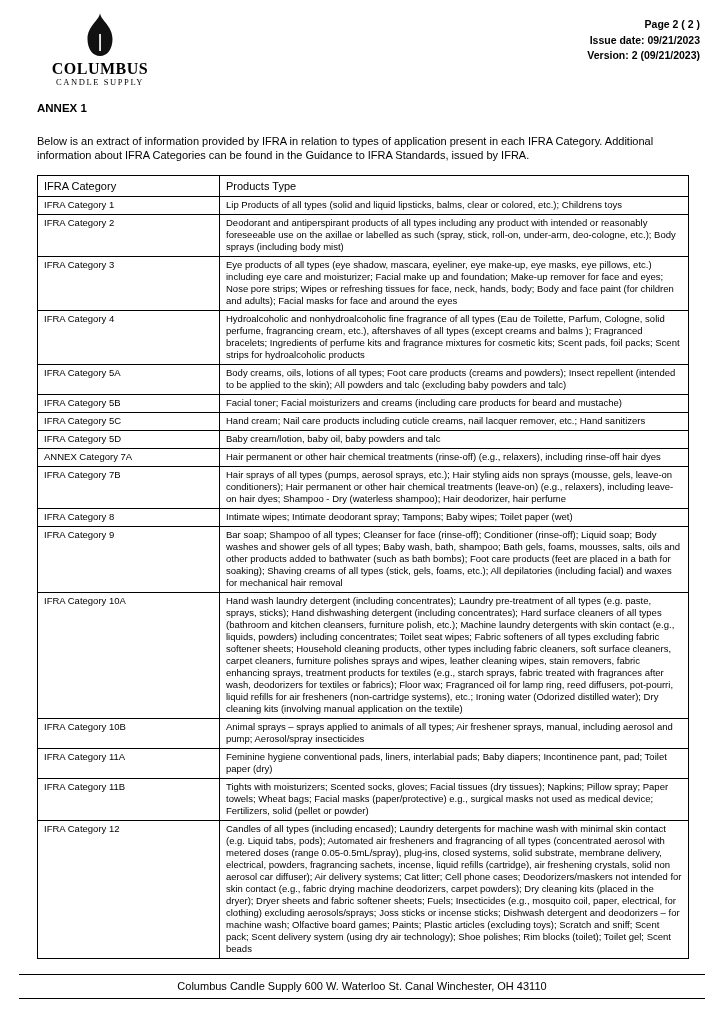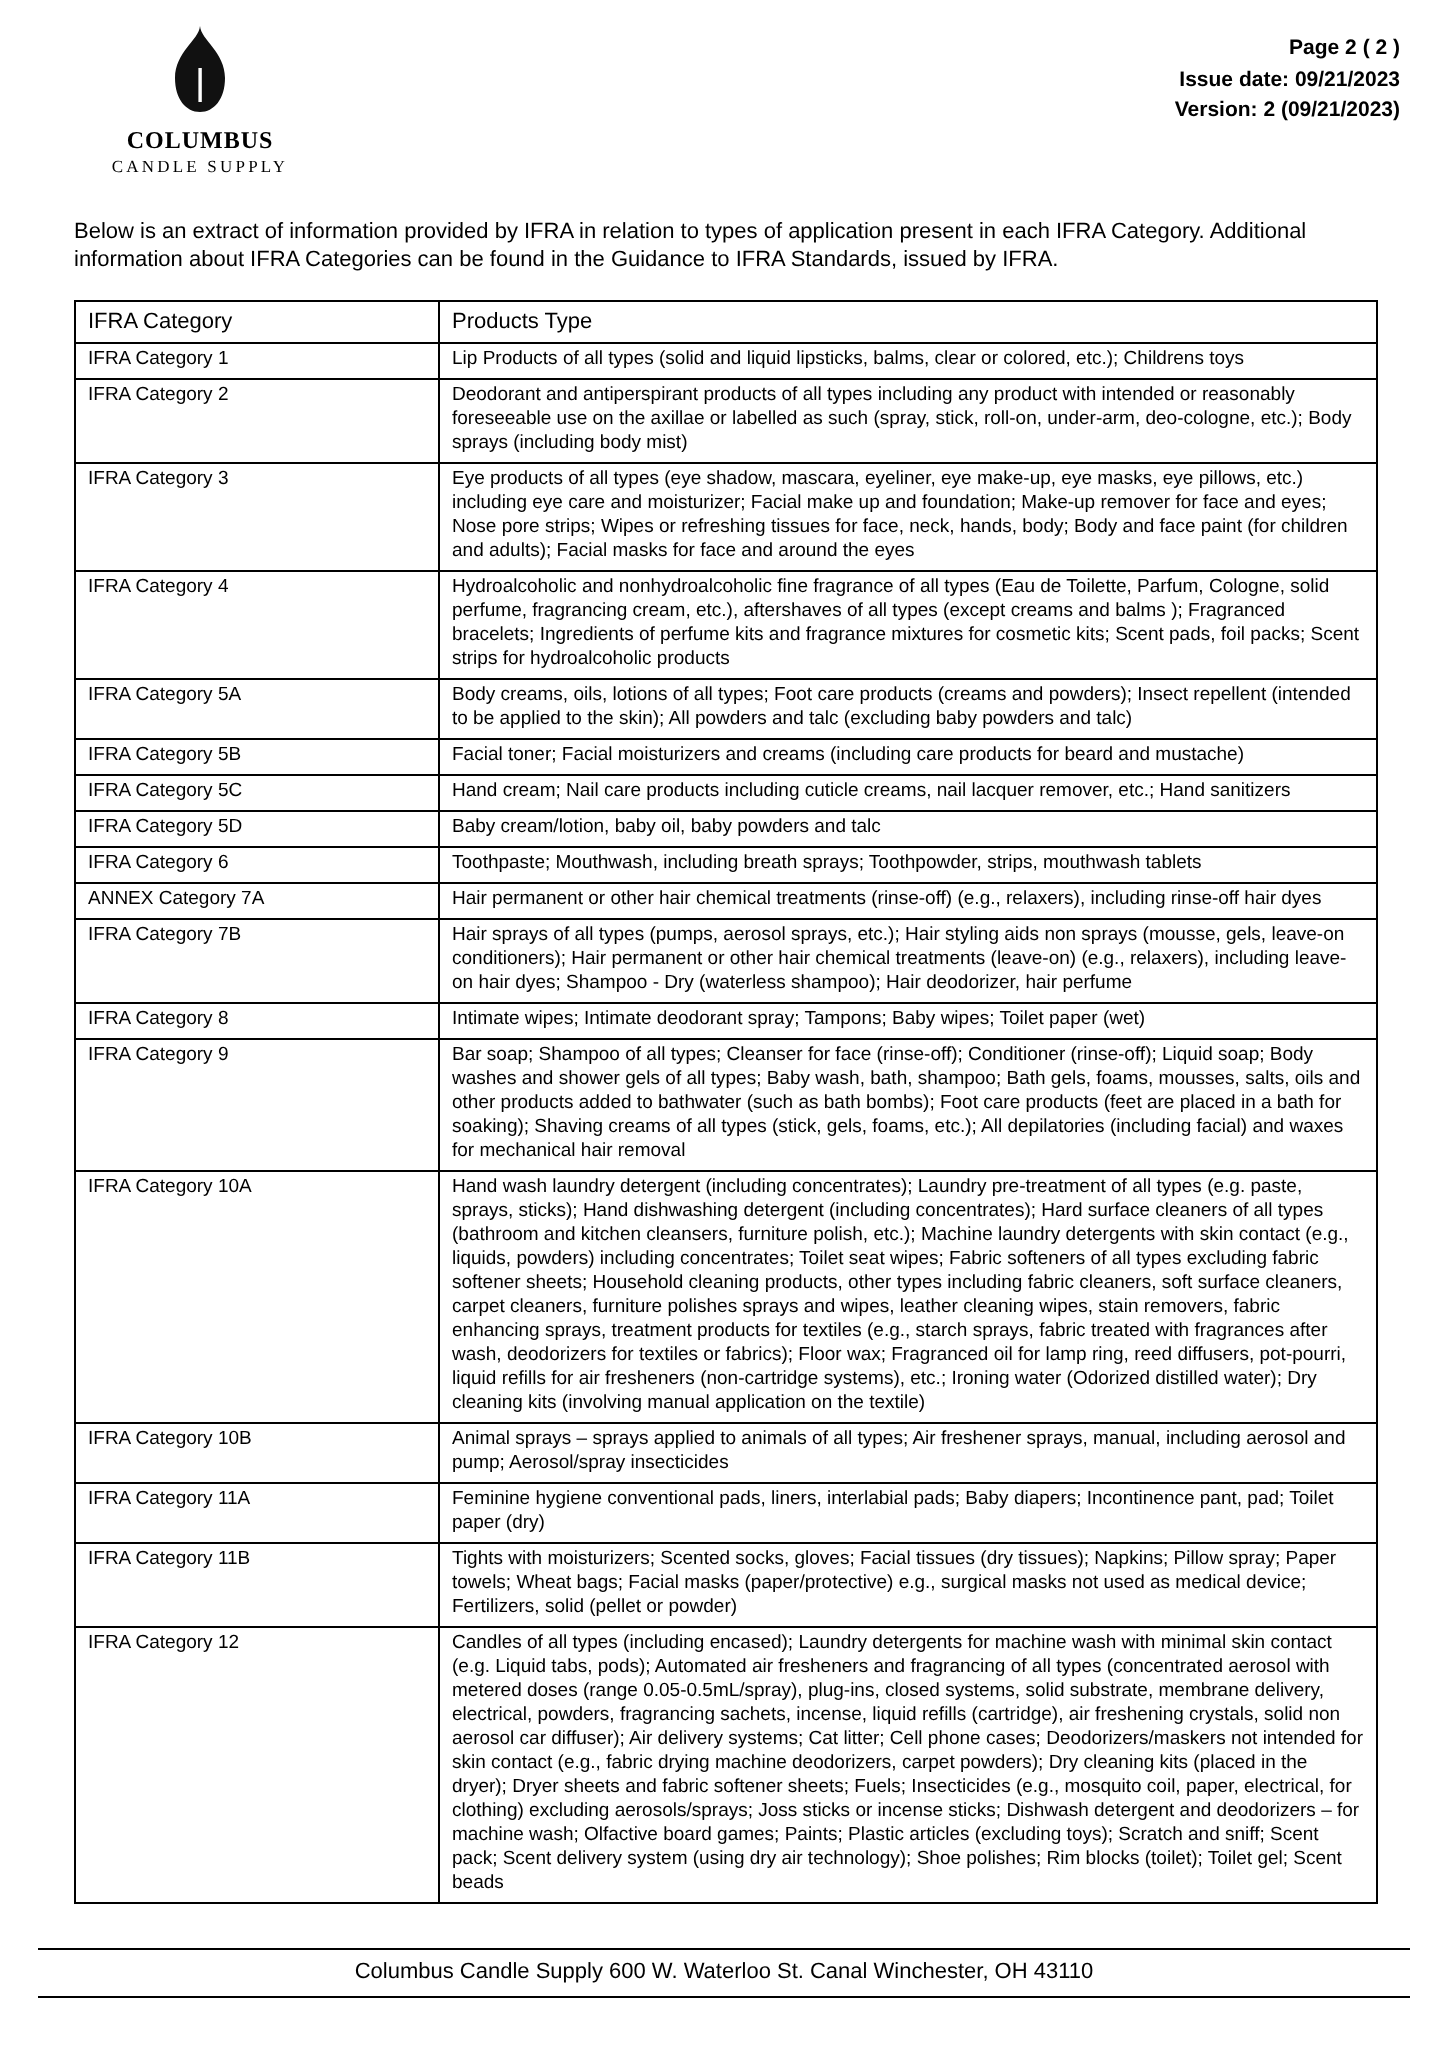--- a/index.html
+++ b/index.html
@@ -24,21 +24,21 @@
   .logo-block {
     display: flex;
     flex-direction: column;
     align-items: center;
     width: 96px;
   }
   .logo-flame { display: block; }
   .logo-name {
     font-family: "Liberation Serif", serif;
     font-weight: bold;
-    font-size: 12px;
+    font-size: 16px;
     letter-spacing: 0.5px;
     line-height: 16px;
     white-space: nowrap;
   }
   .logo-sub {
     font-family: "Liberation Serif", serif;
     font-size: 8.5px;
     letter-spacing: 1.6px;
     line-height: 11px;
     white-space: nowrap;
@@ -113,20 +113,21 @@
       <span class="logo-name">COLUMBUS</span>
       <span class="logo-sub">CANDLE SUPPLY</span>
     </div>
     <div class="page-info">
       <div>Page 2  ( 2 )</div>
       <div>Issue date: 09/21/2023</div>
       <div>Version: 2 (09/21/2023)</div>
     </div>
   </div>
 
+  <div class="annex-title">ANNEX 1</div>
   <p class="intro">Below is an extract of information provided by IFRA in relation to types of application present in each IFRA Category. Additional information about IFRA Categories can be found in the Guidance to IFRA Standards, issued by IFRA.</p>
 
   <table class="ifra">
     <colgroup>
         <col class="c1">
         <col class="c2">
       </colgroup>
     <thead>
       <tr>
         <th>IFRA Category</th>
@@ -168,24 +169,20 @@
         <tr>
           <td>IFRA Category 5C</td>
           <td>Hand cream; Nail care products including cuticle creams, nail lacquer remover, etc.; Hand sanitizers</td>
         </tr>
 
         <tr>
           <td>IFRA Category 5D</td>
           <td>Baby cream/lotion, baby oil, baby powders and talc</td>
         </tr>
 
-        <tr>
-          <td>IFRA Category 6</td>
-          <td>Toothpaste; Mouthwash, including breath sprays; Toothpowder, strips, mouthwash tablets</td>
-        </tr>
 
         <tr>
           <td>ANNEX Category 7A</td>
           <td>Hair permanent or other hair chemical treatments (rinse-off) (e.g., relaxers), including rinse-off hair dyes</td>
         </tr>
 
         <tr>
           <td>IFRA Category 7B</td>
           <td>Hair sprays of all types (pumps, aerosol sprays, etc.); Hair styling aids non sprays (mousse, gels, leave-on conditioners); Hair permanent or other hair chemical treatments (leave-on) (e.g., relaxers), including leave-on hair dyes; Shampoo - Dry (waterless shampoo); Hair deodorizer, hair perfume</td>
         </tr>

